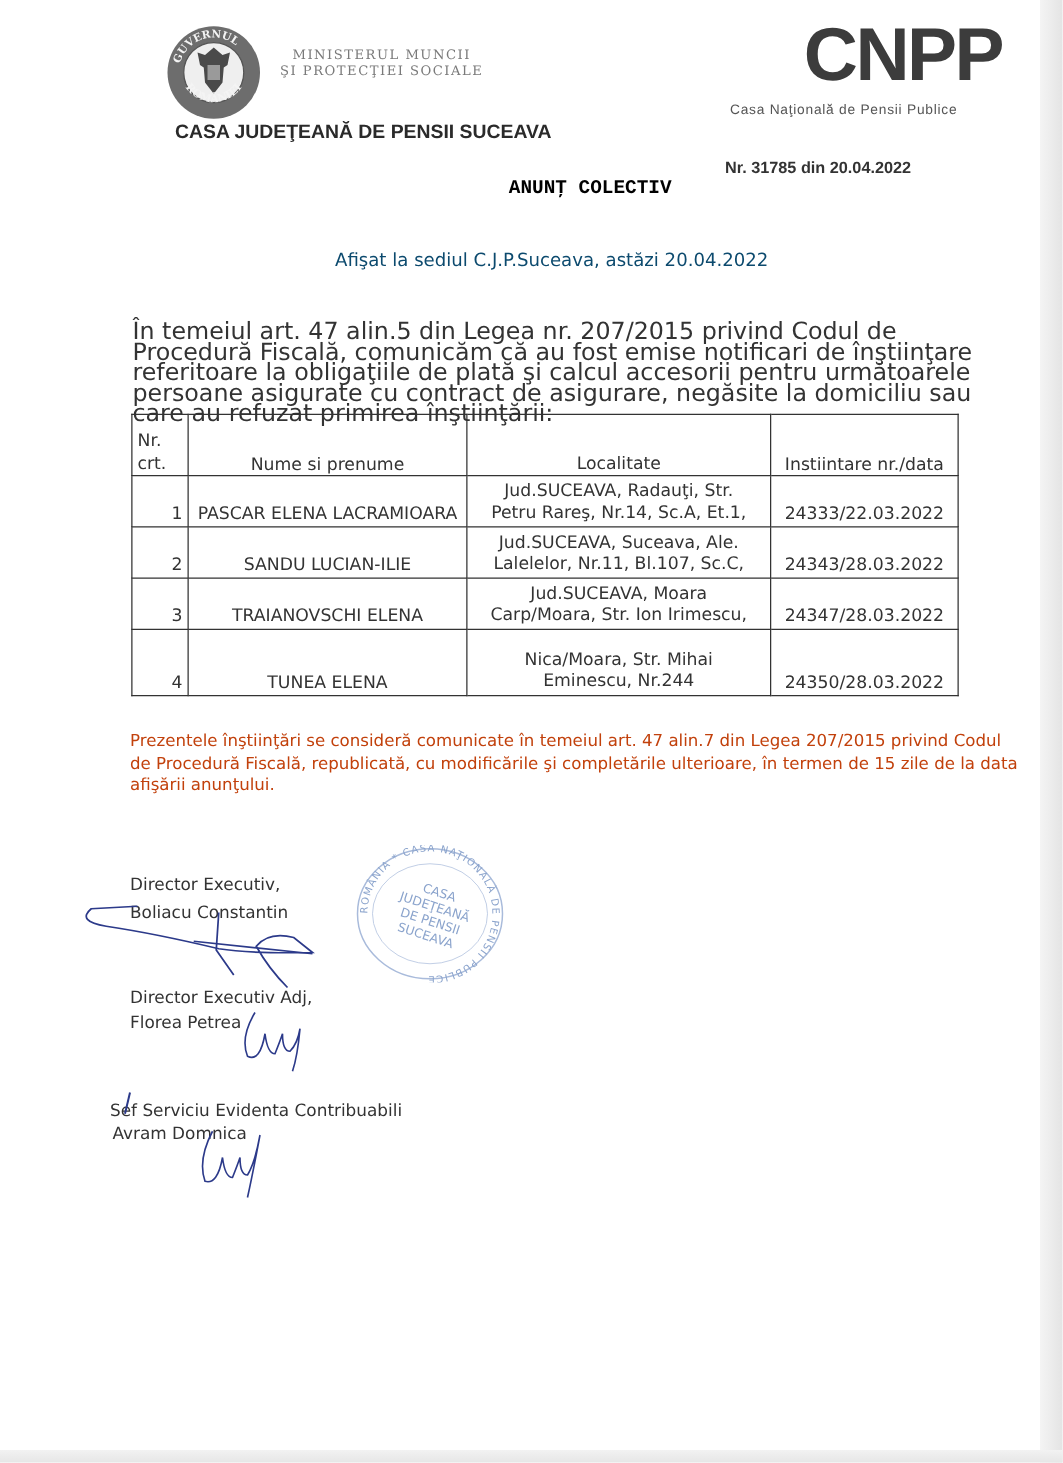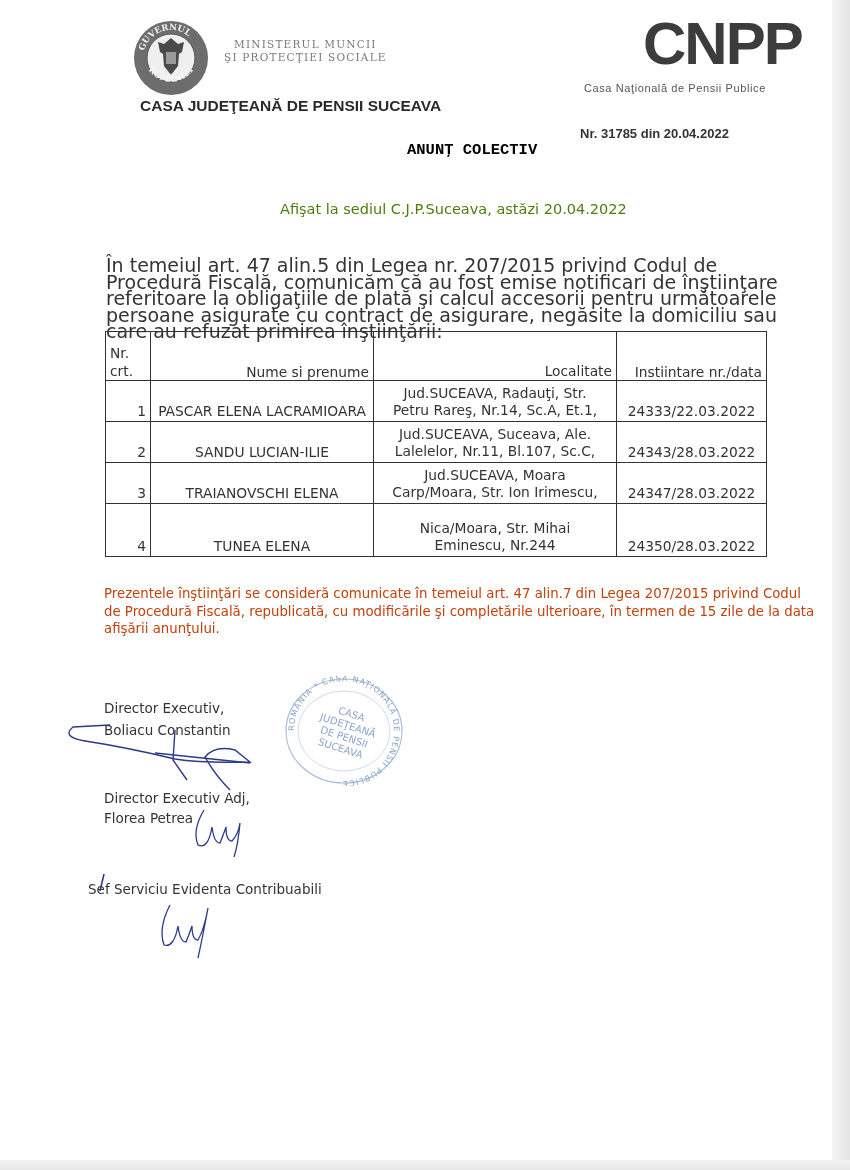--- a/index.html
+++ b/index.html
@@ -16,28 +16,28 @@
   .abs { position:absolute; }
 
   
   .emblem { left:133px; top:20px; width:76px; height:76px; }
   .ministry { left:224px; top:38px; font-family:"DejaVu Serif", serif; font-size:10.5px; letter-spacing:1.2px; color:#7a7a7a; line-height:13px;text-align:center; }
   .cnpp-logo { left:643px; top:18px; font-family:"Liberation Sans", sans-serif; font-weight:bold; font-size:60px; letter-spacing:-2px; color:#3c3c3c; line-height:52px; }
   .cnpp-sub { left:584px; top:82px; font-family:"Liberation Sans", sans-serif; font-size:11px; letter-spacing:0.6px; color:#555; }
   .cjp-title { left:140px; top:97px; font-family:"Liberation Sans", sans-serif; font-weight:bold; font-size:15.5px; color:#2a2a2a; }
   .doc-number { left:580px; top:126px; font-family:"Liberation Sans", sans-serif; font-weight:bold; font-size:13px; color:#333; }
   .doc-title { left:407px; top:141px; font-family:Liberation Mono, monospace; font-weight:bold; font-size:15.5px; color:#000000; }
-  .posted-line { left:280px; top:201px; font-size:14.5px; color:#4d7c0f; }
+  .posted-line { left:268px; top:201px; font-size:14.5px; color:#0c4a6e; }
 
   .intro { left:106px; top:257px; width:710px; font-size:19px; line-height:16.5px; color:#333; }
 
   
   .notice-table { position:absolute; left:105px; top:331px; width:662px; border-collapse:collapse; font-size:13.8px; color:#333; }
   .notice-table td, .notice-table th { border:1.3px solid #333; padding:0 4px; font-weight:normal; vertical-align:bottom; }
-  .notice-table th { height:48px;text-align:right; }
+  .notice-table th { height:48px; }
   .c-nr { width:36px; text-align:right; }
   .c-nr-h { text-align:left !important; line-height:18px; }
   .c-name { width:214px; text-align:center; }
   .c-loc { width:234px; text-align:center; line-height:17px; }
   .c-inst { text-align:center; }
   .notice-table tr.r td { height:38px; padding-bottom:2px; }
   .notice-table tr.r4 td { height:50px; }
 
   .closing { left:104px; top:585px; width:712px; font-size:13.3px; line-height:17.5px; color:#c2410c; }
 
@@ -139,20 +139,21 @@
 <div class="abs sig-block sig1">
   <div>Director Executiv,</div>
   <div>Boliacu Constantin</div>
 </div>
 <div class="abs sig-block sig2">
   <div>Director Executiv Adj,</div>
   <div>Florea Petrea</div>
 </div>
 <div class="abs sig-block sig3">
   <div>Sef Serviciu Evidenta Contribuabili</div>
+  <div style="padding-left:2px">Avram Domnica</div>
 </div>
 
 <svg class="abs signature" style="left:65px;top:715px" width="200" height="80" viewBox="0 0 200 80">
   <path d="M45 10 L8 12 Q-4 22 20 26 Q60 32 110 44 Q135 48 185 47 L170 35 Q150 30 140 42 Q150 60 165 75" fill="none" stroke="#2c3a8a" stroke-width="1.4"></path>
   <path d="M110 15 L108 45 L122 65" fill="none" stroke="#2c3a8a" stroke-width="1.4"></path>
   <path d="M90 38 L185 48" fill="none" stroke="#2c3a8a" stroke-width="1.4"></path>
 </svg>
 <svg class="abs signature" style="left:190px;top:805px" width="60" height="55" viewBox="0 0 60 55">
   <path d="M14 5 Q2 25 8 40 Q18 45 22 22 Q24 38 30 38 Q34 28 36 22 Q36 36 42 36 Q48 30 50 18 Q48 40 44 52" fill="none" stroke="#2c3a8a" stroke-width="1.3"></path>
 </svg>

